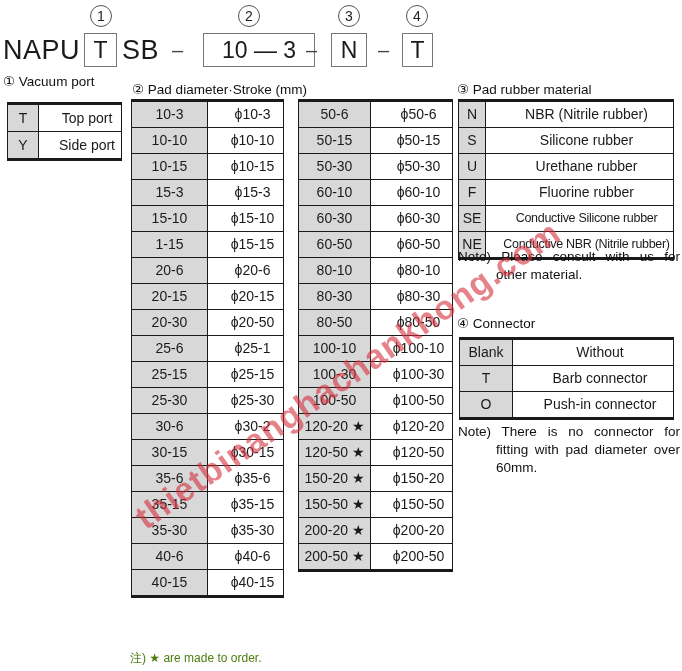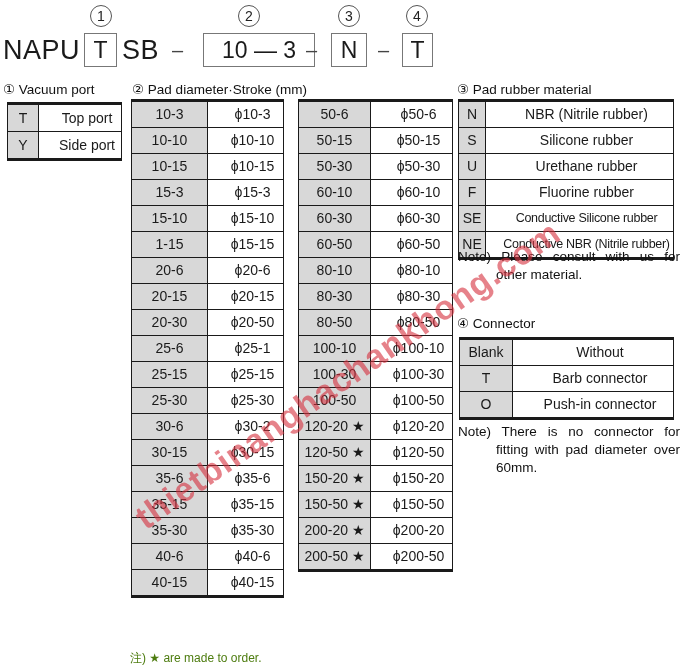--- a/index.html
+++ b/index.html
@@ -59,21 +59,21 @@
     <span class="cbox" style="left:84px;width:33px">T</span>
     <span class="big" style="left:122px">SB</span>
     <span class="dash" style="left:172px">–</span>
     <span class="cbox" style="left:203px;width:112px">10 — 3</span>
     <span class="dash" style="left:306px">–</span>
     <span class="cbox" style="left:331px;width:36px">N</span>
     <span class="dash" style="left:378px">–</span>
     <span class="cbox" style="left:402px;width:31px">T</span>
   </div>
 
-  <div class="sec-label" style="left:3px;top:81px">① Vacuum port</div>
+  <div class="sec-label" style="left:3px;top:73px">① Vacuum port</div>
   <table class="spec" id="vacuum-table" style="left:7px;top:102px">
     <colgroup>
         <col style="width:31px">
         <col style="width:83px">
       </colgroup>
     <tbody>
 
     <tr>
         <td class="code">T</td>
         <td class="val">Top port</td>

